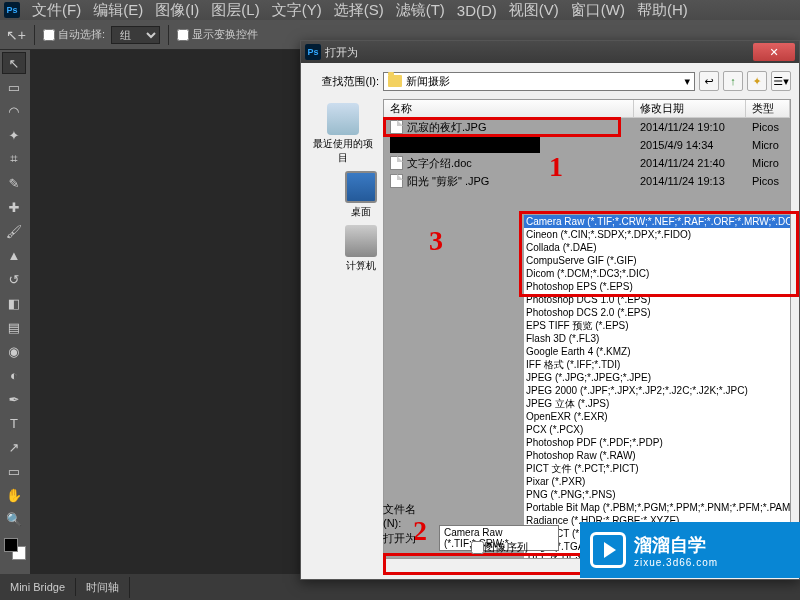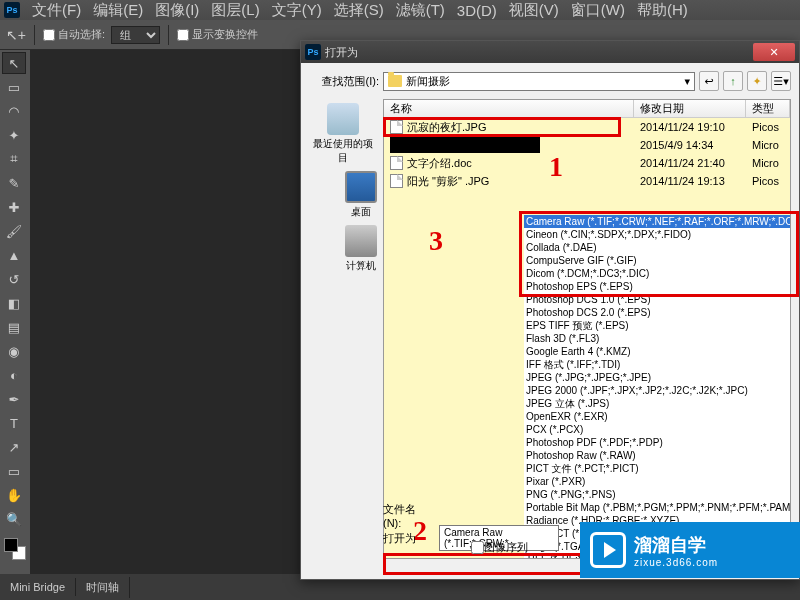--- a/index.html
+++ b/index.html
@@ -47,21 +47,21 @@
 .lookrow-select { flex: 1; border: 1px solid #7a7a7a; background: #fff; font-size: 11px; padding: 1px 4px; display: flex; align-items: center; gap: 4px; }
 .folder-icon { width: 14px; height: 12px; background: #f3d160; border-radius: 1px; position: relative; }
 .folder-icon::before { content: ''; position: absolute; top: -3px; left: 0; width: 6px; height: 3px; background: #f3d160; border-radius: 1px 1px 0 0; }
 .toolbar-btn { width: 20px; height: 20px; border: 1px solid #aaa; background: #f6f6f6; border-radius: 2px; display: flex; align-items: center; justify-content: center; font-size: 11px; cursor: pointer; }
 
 .places { position: absolute; left: 8px; top: 40px; width: 68px; display: flex; flex-direction: column; align-items: flex-end; gap: 6px; }
 .place { display: flex; flex-direction: column; align-items: center; gap: 2px; cursor: pointer; }
 .place-icon { width: 32px; height: 32px; }
 .place-label { font-size: 10px; text-align: center; color: #000; }
 
-.filelist { position: absolute; left: 82px; top: 36px; right: 8px; height: 460px; border: 1px solid #999; background: #fef9c3; overflow: hidden; }
+.filelist { position: absolute; left: 82px; top: 36px; right: 8px; height: 460px; border: 1px solid #999; background: #a3a3a3; overflow: hidden; }
 .fl-header { display: flex; background: linear-gradient(#fdfdfd, #ececec); border-bottom: 1px solid #ccc; height: 18px; }
 .fl-col { font-size: 11px; padding: 1px 6px; border-right: 1px solid #ccc; }
 .fl-col.name { flex: 1; }
 .fl-col.date { width: 112px; }
 .fl-col.type { width: 44px; }
 .fl-row { display: flex; align-items: center; height: 18px; font-size: 11px; }
 .fl-cell { padding: 1px 6px; }
 .fl-cell.name { flex: 1; display: flex; align-items: center; gap: 4px; }
 .fl-cell.date { width: 112px; }
 .fl-cell.type { width: 44px; }

